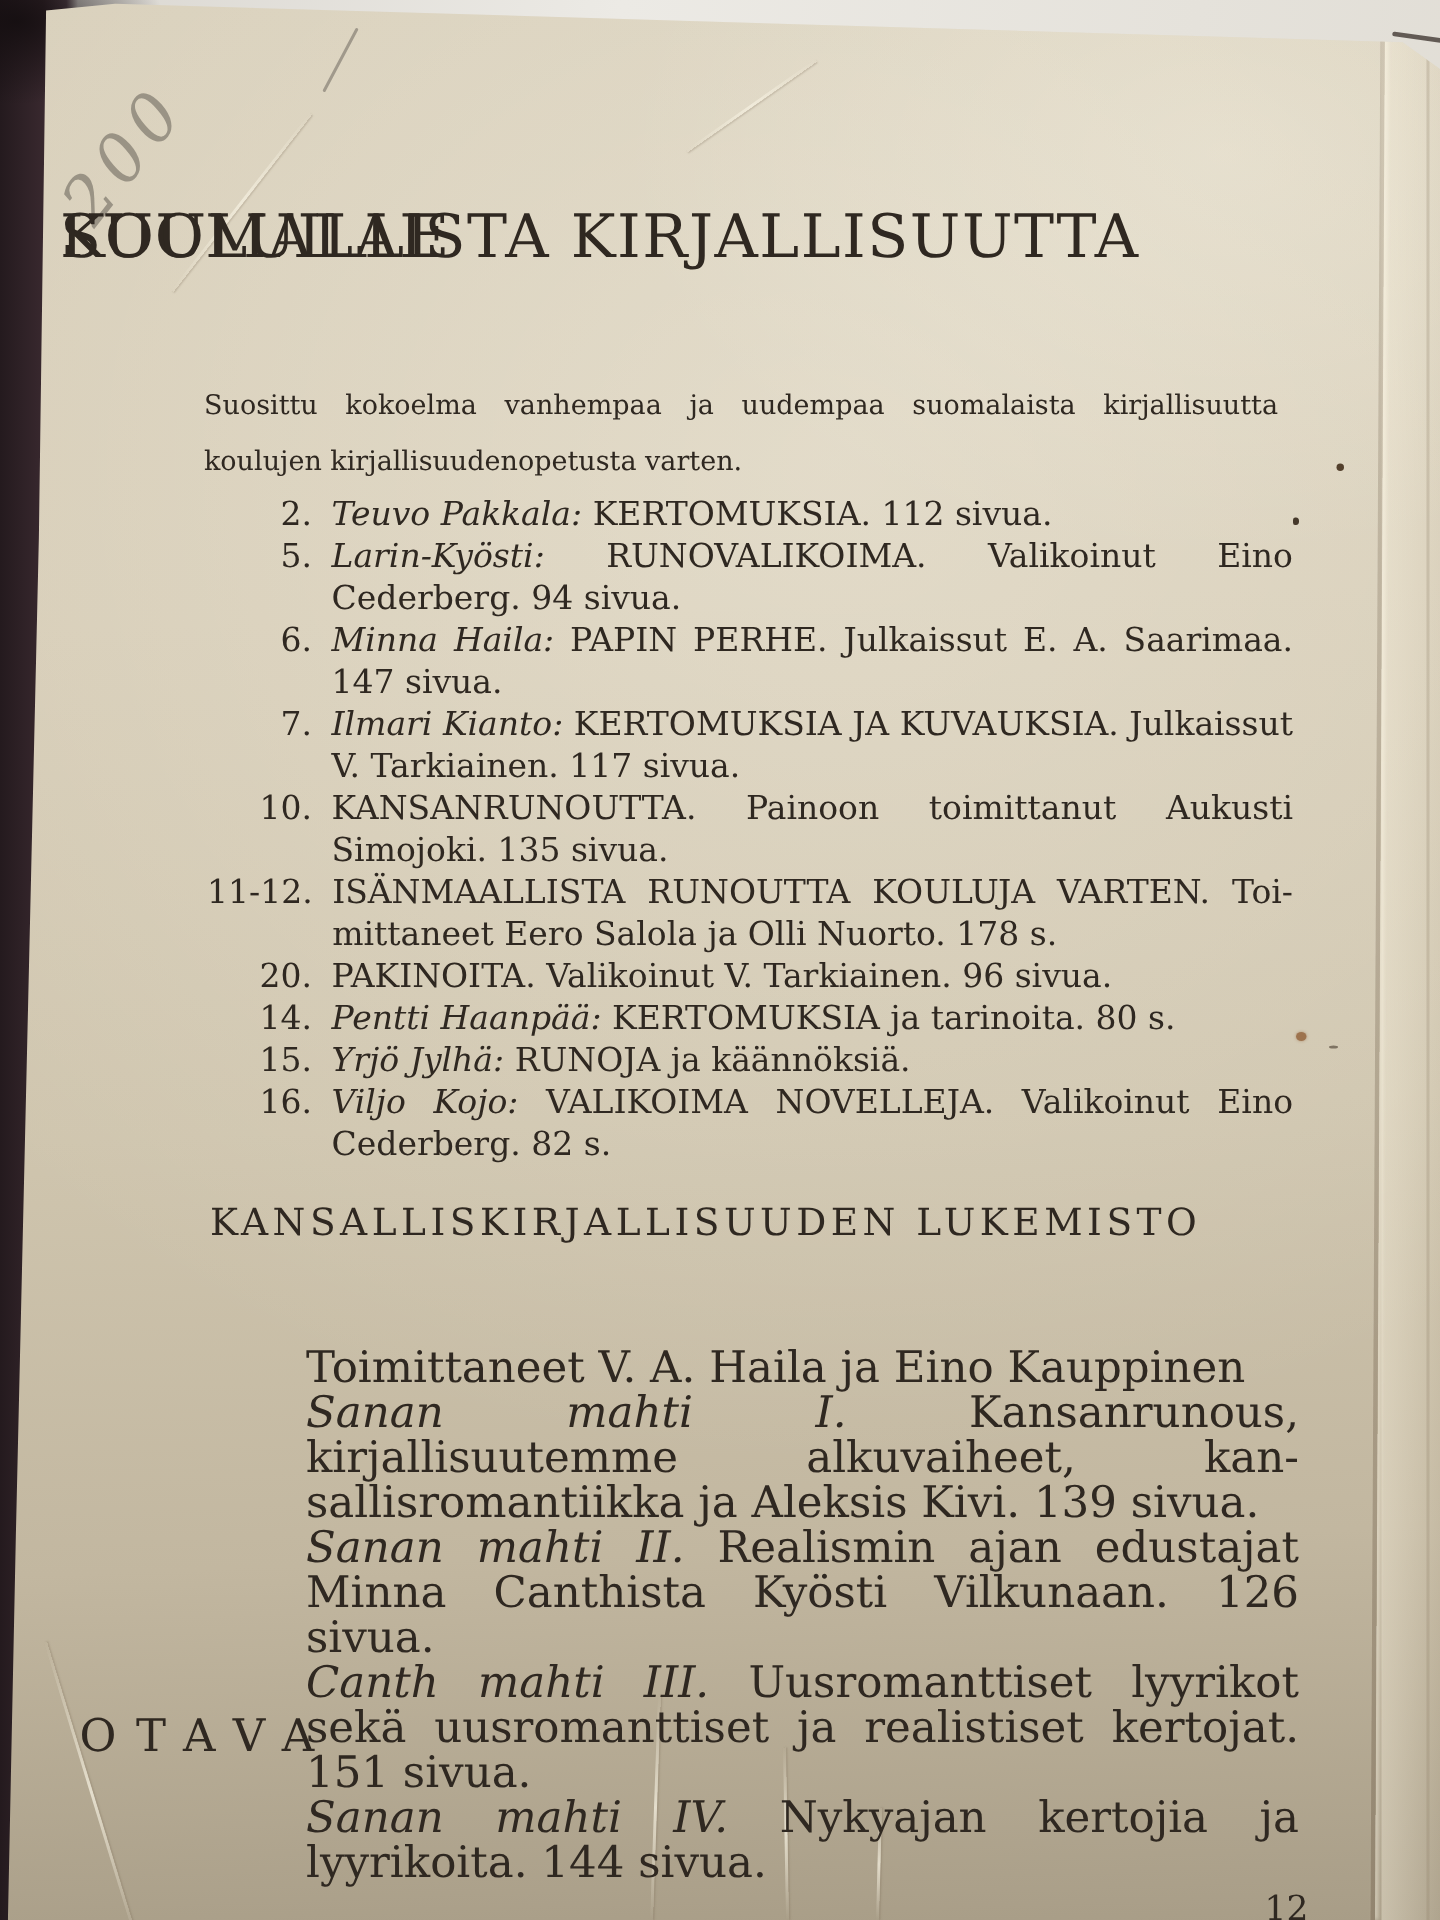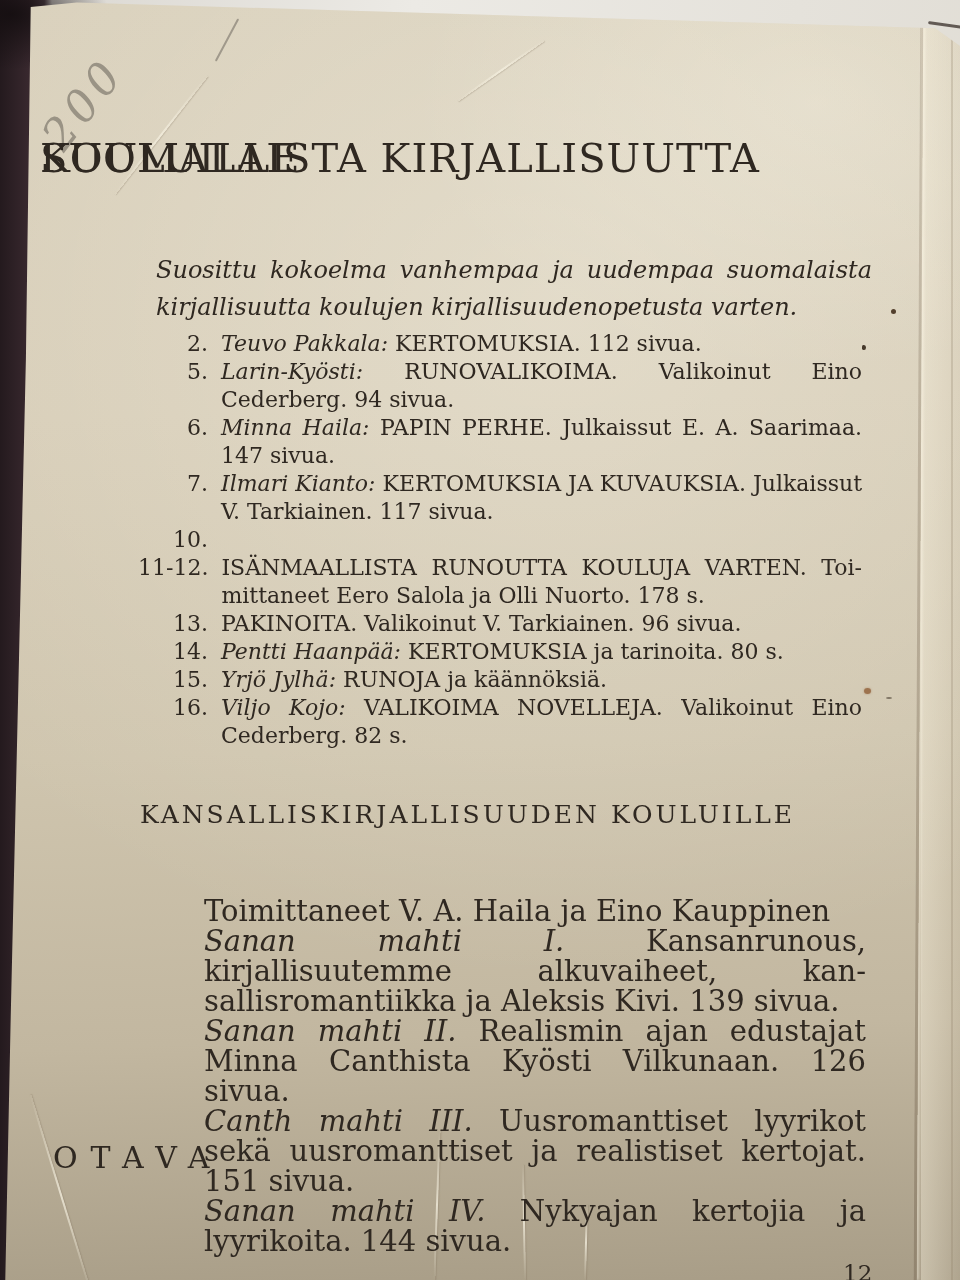--- a/index.html
+++ b/index.html
@@ -65,22 +65,22 @@
     color:rgba(100,94,85,.55);
   }
   .pencil-slash{
     left:226px;top:16px;width:2px;height:48px;background:rgba(100,94,85,.5);
     transform:rotate(28deg);border-radius:2px;
   }
   
   .ink{color:#2f2821;}
   .title-block{left:40px;top:128px;width:880px;text-align:center;
     font-size:40px;line-height:60px;letter-spacing:1px;}
-  .intro{left:156px;top:252px;width:716px;font-style:italic;
-    font-size:24px;line-height:37px;text-align:justify;}
+  .intro{left:136px;top:252px;width:716px;
+    font-size:18px;line-height:37px;text-align:justify;}
   .book-list{left:138px;top:330px;width:724px;font-size:22px;line-height:28px;}
   .book-list .row{position:static;display:flex;}
   .book-list .num{position:static;flex:0 0 70px;text-align:right;padding-right:13px;white-space:nowrap;}
   .book-list .body{position:static;flex:1;text-align:justify;}
   .book-list i{position:static;}
   .book-list .t{position:static;margin-top:45px;}
   .section-heading{left:140px;top:800px;width:760px;font-size:25px;letter-spacing:3px;white-space:nowrap;}
   .lukemisto{left:204px;top:896px;width:662px;font-size:29px;line-height:30px;}
   .lukemisto p{position:static;margin:0;text-align:justify;}
   .lukemisto i{position:static;margin-top:28px;}
@@ -134,44 +134,45 @@
       <div class="row">
         <span class="num">6.</span>
         <span class="body"><i>Minna Haila:</i> <span class="t">PAPIN PERHE. Julkaissut E. A. Saarimaa. 147 sivua.</span></span>
       </div>
       <div class="row">
         <span class="num">7.</span>
         <span class="body"><i>Ilmari Kianto:</i> <span class="t">KERTOMUKSIA JA KUVAUKSIA. Julkaissut V. Tarkiainen. 117 sivua.</span></span>
       </div>
       <div class="row">
         <span class="num">10.</span>
+        <span class="body"><i></i> <span class="t">KANSANRUNOUTTA. Painoon toimittanut Aukusti Simojoki. 135 sivua.</span></span>
       </div>
       <div class="row">
         <span class="num">11-12.</span>
         <span class="body"><i></i> <span class="t">ISÄNMAALLISTA RUNOUTTA KOULUJA VARTEN. Toi­mittaneet Eero Salola ja Olli Nuorto. 178 s.</span></span>
       </div>
       <div class="row">
-        <span class="num">13.</span>
+        <span class="num">20.</span>
         <span class="body"><i></i> <span class="t">PAKINOITA. Valikoinut V. Tarkiainen. 96 sivua.</span></span>
       </div>
       <div class="row">
         <span class="num">14.</span>
         <span class="body"><i>Pentti Haanpää:</i> <span class="t">KERTOMUKSIA ja tarinoita. 80 s.</span></span>
       </div>
       <div class="row">
         <span class="num">15.</span>
         <span class="body"><i>Yrjö Jylhä:</i> <span class="t">RUNOJA ja käännöksiä.</span></span>
       </div>
       <div class="row">
         <span class="num">16.</span>
         <span class="body"><i>Viljo Kojo:</i> <span class="t">VALIKOIMA NOVELLEJA. Valikoinut Eino Ceder­berg. 82 s.</span></span>
       </div>
     </div>
 
-    <div class="section-heading ink">KANSALLISKIRJALLISUUDEN KOULUILLE</div>
+    <div class="section-heading ink">KANSALLISKIRJALLISUUDEN LUKEMISTO</div>
 
     <div class="lukemisto ink">
       <p>Toimittaneet V. A. Haila ja Eino Kauppinen</p>
       <p><i>Sanan mahti I.</i> <span class="t">Kansanrunous, kirjallisuutemme alkuvaiheet, kan­sallisromantiikka ja Aleksis Kivi. 139 sivua.</span></p>
       <p><i>Sanan mahti II.</i> <span class="t">Realismin ajan edustajat Minna Canthista Kyösti Vilkunaan. 126 sivua.</span></p>
       <p><i>Canth mahti III.</i> <span class="t">Uusromanttiset lyyrikot sekä uusromanttiset ja realistiset kertojat. 151 sivua.</span></p>
       <p><i>Sanan mahti IV.</i> <span class="t">Nykyajan kertojia ja lyyrikoita. 144 sivua.</span></p>
     </div>
 
     <div class="publisher ink">OTAVA</div>

